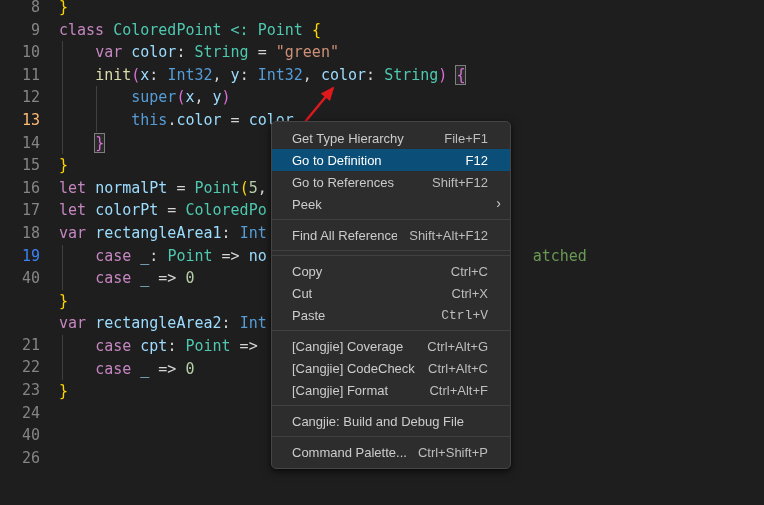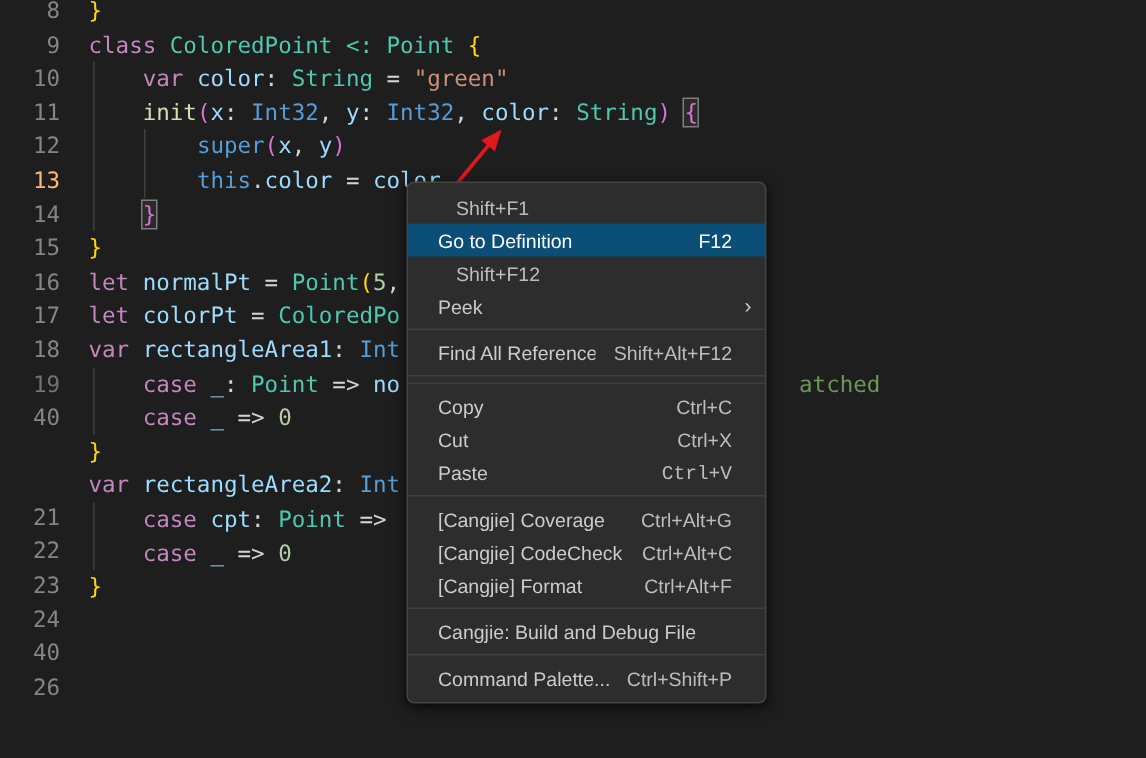--- a/index.html
+++ b/index.html
@@ -43,21 +43,21 @@
       <div class="ln" style="color: rgb(133, 133, 133);">9</div>
       <div class="ln" style="color: rgb(133, 133, 133);">10</div>
       <div class="ln" style="color: rgb(133, 133, 133);">11</div>
       <div class="ln" style="color: rgb(133, 133, 133);">12</div>
       <div class="ln" style="color: #fdba74;">13</div>
       <div class="ln" style="color: rgb(133, 133, 133);">14</div>
       <div class="ln" style="color: rgb(133, 133, 133);">15</div>
       <div class="ln" style="color: rgb(133, 133, 133);">16</div>
       <div class="ln" style="color: rgb(133, 133, 133);">17</div>
       <div class="ln" style="color: rgb(133, 133, 133);">18</div>
-      <div class="ln" style="color: #737373;">19</div>
+      <div class="ln" style="color: #3b82f6;">19</div>
       <div class="ln" style="color: rgb(133, 133, 133);">40</div>
       <div class="ln" style="color: rgb(133, 133, 133); margin-top: 44px;">21</div>
       <div class="ln" style="color: rgb(133, 133, 133);">22</div>
       <div class="ln" style="color: rgb(133, 133, 133);">23</div>
       <div class="ln" style="color: rgb(133, 133, 133);">24</div>
       <div class="ln" style="color: rgb(133, 133, 133);">40</div>
       <div class="ln" style="color: rgb(133, 133, 133);">26</div>
     </div>
   <div id="guides">
       <div class="guide" style="background: rgb(64, 64, 64); left: 62px; top: 41.2px; height: 113px;"></div>
@@ -71,27 +71,29 @@
     <defs>
       <marker id="ah" markerUnits="userSpaceOnUse" markerWidth="18" markerHeight="16" refX="13" refY="7" orient="auto">
         <path id="ah-path" d="M1,1 L15,7 L1,13 z" fill="#e0191d"></path>
       </marker>
     </defs>
     <line id="arrow-line" stroke-width="2.4" marker-end="url(#ah)" x1="300" y1="128" x2="333" y2="88" stroke="#e0191d"></line>
   </svg>
 
   <div class="menu" id="menu" style="background: rgb(45, 45, 46); border-color: rgb(69, 69, 69); color: rgb(204, 204, 204);">
       <div class="mi">
-        <span class="sc" style="color: rgb(189, 189, 189);">Shift+F1</span>
+        <span class="lbl">Get Type Hierarchy</span>
+        <span class="sc" style="color: rgb(189, 189, 189);">File+F1</span>
       </div>
       <div class="mi" style="background: rgb(11, 79, 121); color: rgb(255, 255, 255);">
         <span class="lbl">Go to Definition</span>
         <span class="sc" style="color: rgb(255, 255, 255);">F12</span>
       </div>
       <div class="mi">
+        <span class="lbl">Go to References</span>
         <span class="sc" style="color: rgb(189, 189, 189);">Shift+F12</span>
       </div>
       <div class="mi">
         <span class="lbl">Peek</span>
         <span class="chev">›</span>
       </div>
       <div class="sep" style="background: rgb(64, 64, 65);"></div>
       <div class="mi">
         <span class="lbl">Find All References</span>
         <span class="sc" style="color: rgb(189, 189, 189);">Shift+Alt+F12</span>

